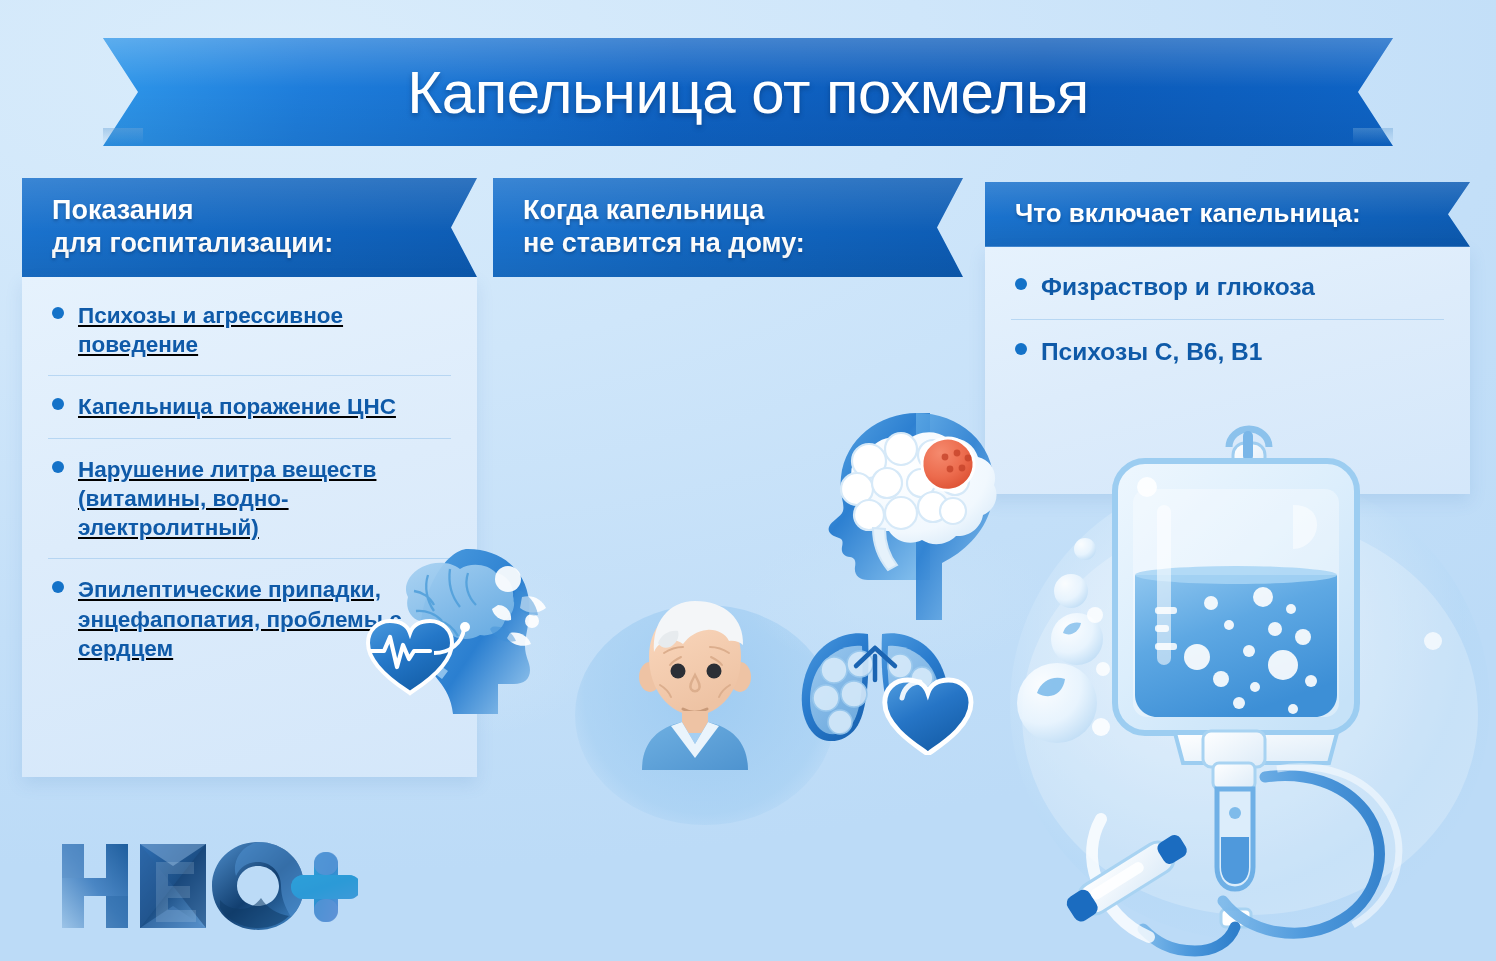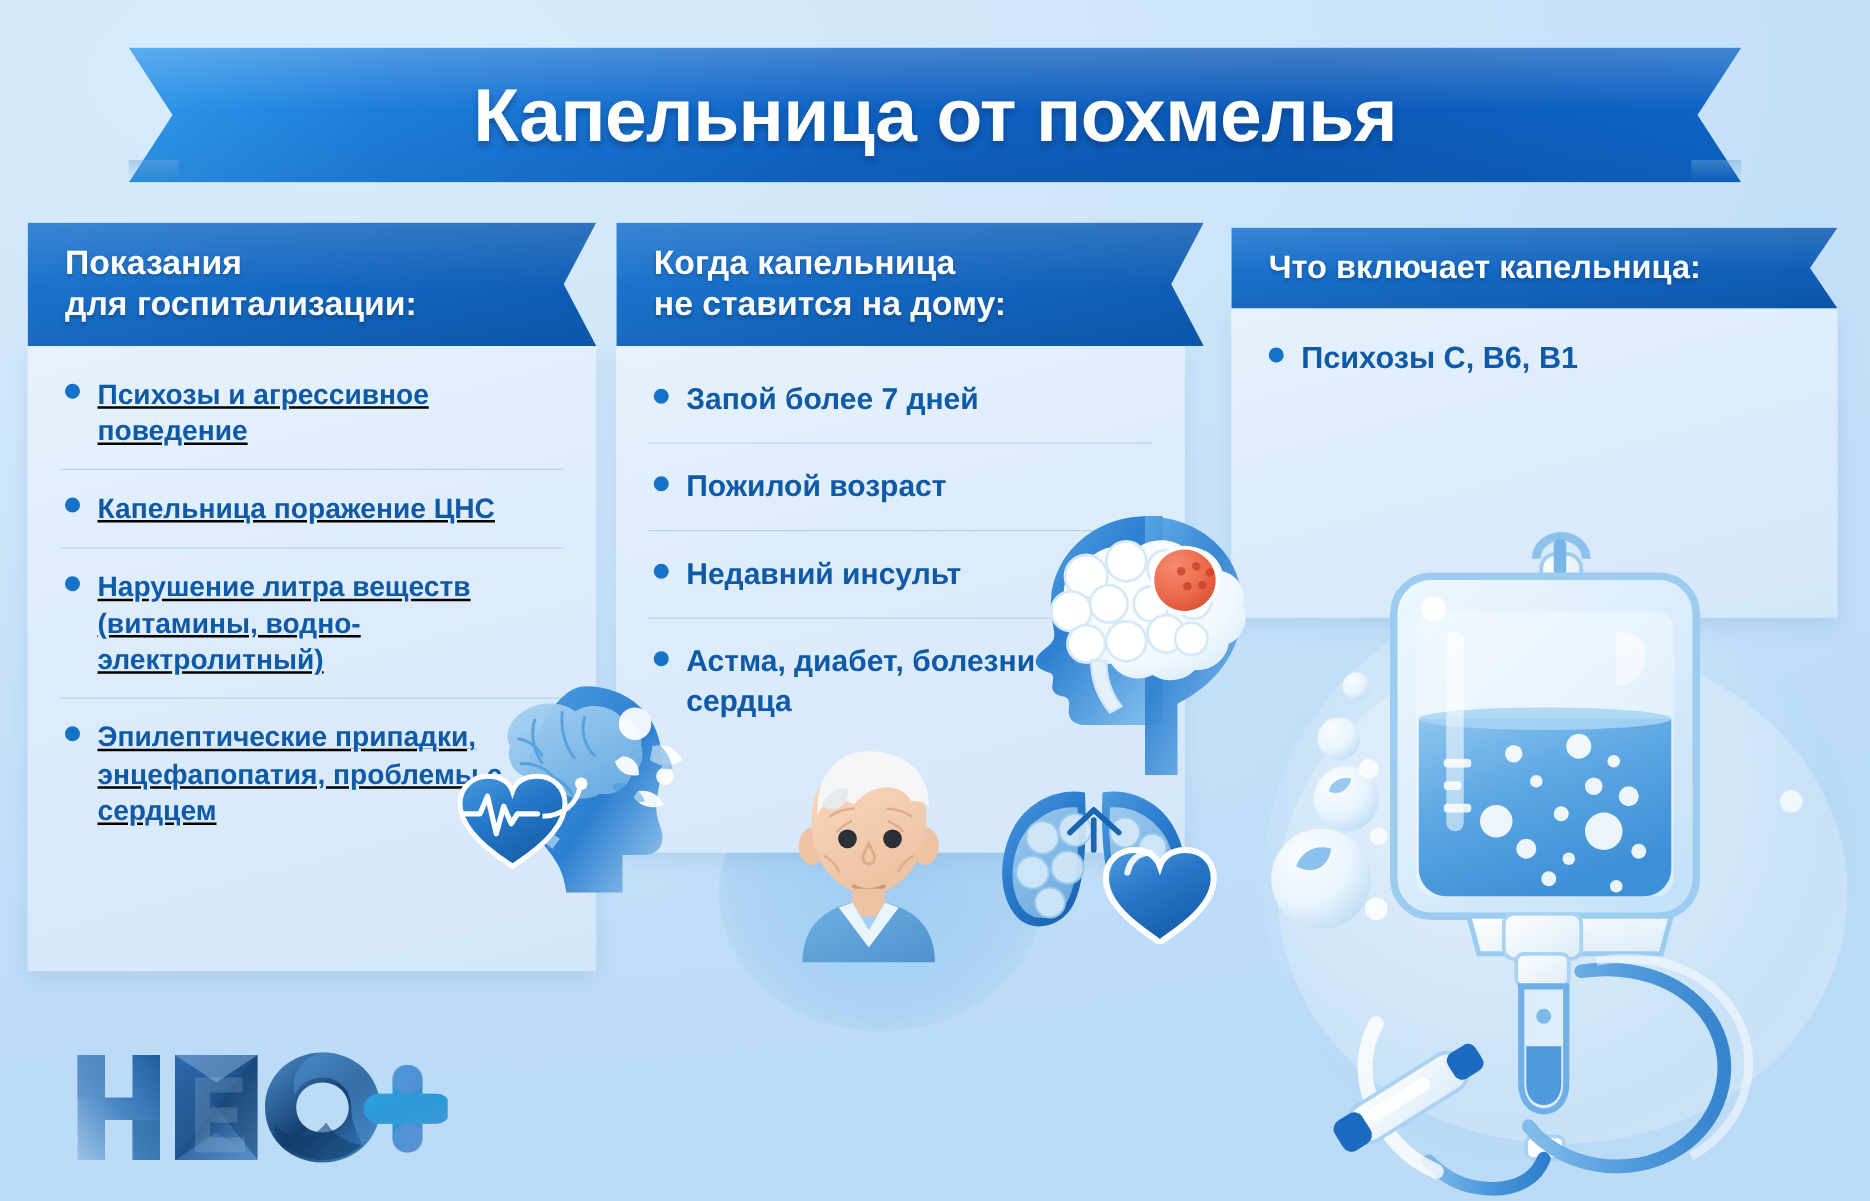--- a/index.html
+++ b/index.html
@@ -30,21 +30,21 @@
     display:flex;align-items:center;justify-content:center;
     box-shadow:0 6px 14px rgba(40,100,170,.22);
   }
   #title-ribbon::after{
     content:"";position:absolute;inset:0;
     background:linear-gradient(180deg,rgba(255,255,255,.22),rgba(255,255,255,0) 46%, rgba(0,0,0,.06));
     clip-path:inherit;pointer-events:none;
   }
   #title-text{
     position:relative;z-index:2;
-    color:#fff;font-size:60px;font-weight:700;letter-spacing:-.5px;
+    color:#fff;font-size:60px;font-weight:400;letter-spacing:-.5px;
     text-shadow:0 3px 5px rgba(5,45,95,.45);
     white-space:nowrap;
   }
   .ribbon-tail{
     position:absolute;top:128px;width:40px;height:16px;
     background:linear-gradient(180deg,rgba(110,165,215,.45),rgba(110,165,215,0));
   }
 
   
   .col{position:absolute;}
@@ -138,36 +138,29 @@
       <li>Эпилептические припадки, энцефапопатия, проблемы с сердцем</li>
     </ul>
   </div>
 </div>
 
 <div class="col" id="col-2">
   <div class="card-header">
     <div>Когда капельница</div>
     <div>не ставится на дому:</div>
   </div>
-  <div class="card-body">
-    <ul class="bullets">
-      <li>Запой более 7 дней</li>
-      <li>Пожилой возраст</li>
-      <li>Недавний инсульт</li>
-      <li>Астма, диабет, болезни сердца</li>
-    </ul>
-  </div>
 </div>
 
 <div class="col" id="col-3">
   <div class="card-header">
     <div>Что включает капельница:</div>
   </div>
   <div class="card-body">
     <ul class="bullets">
+      <li>Физраствор и глюкоза</li>
       <li>Психозы C, B6, B1</li>
     </ul>
   </div>
 </div>
 
 <svg class="illus" id="illus-brain-heart" viewBox="0 0 240 190">
   <defs>
     <linearGradient id="bh-head" x1="0" y1="0" x2="1" y2="1">
       <stop offset="0" stop-color="#4e9ee0"></stop>
         <stop offset=".55" stop-color="#2b7fd0"></stop>

